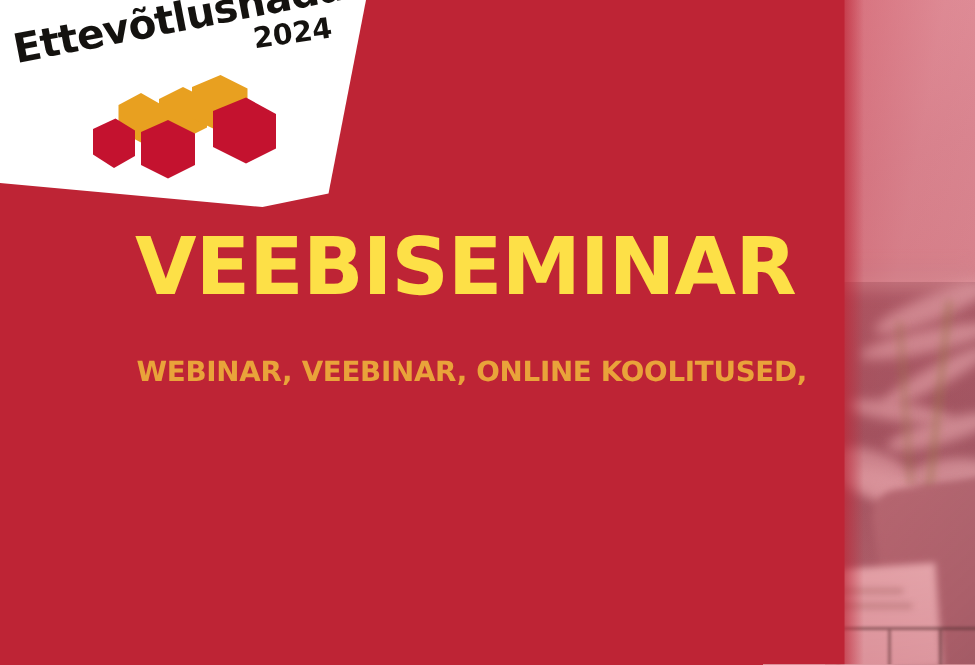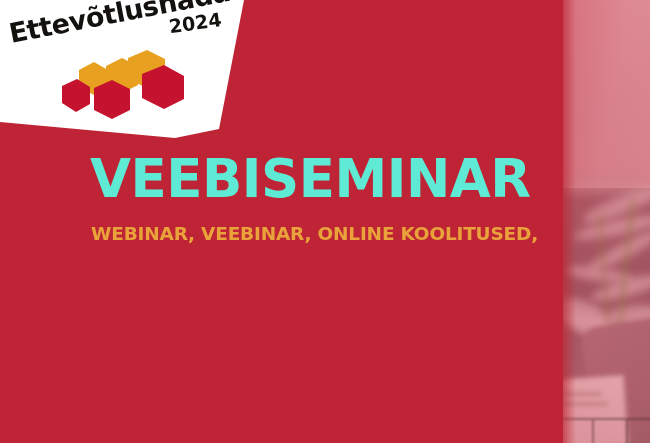--- a/index.html
+++ b/index.html
@@ -150,27 +150,27 @@
     left: 90px;
     top: 152px;
     width: 470px;
   }
   .title {
     font-family: "DejaVu Sans", sans-serif;
     font-weight: bold;
     font-size: 53px;
     line-height: 1;
     letter-spacing: -0.5px;
-    color: #5eead4;
+    color: #fde047;
     white-space: nowrap;
   }
   #subtitle {
     position: absolute;
     left: 91px;
-    top: 221px;
+    top: 236px;
     width: 500px;
   }
   .sub-line {
     font-family: "DejaVu Sans", sans-serif;
     font-weight: bold;
     font-size: 18.5px;
     line-height: 1.42;
     letter-spacing: -0.2px;
     color: #e9a33a;
     white-space: nowrap;

